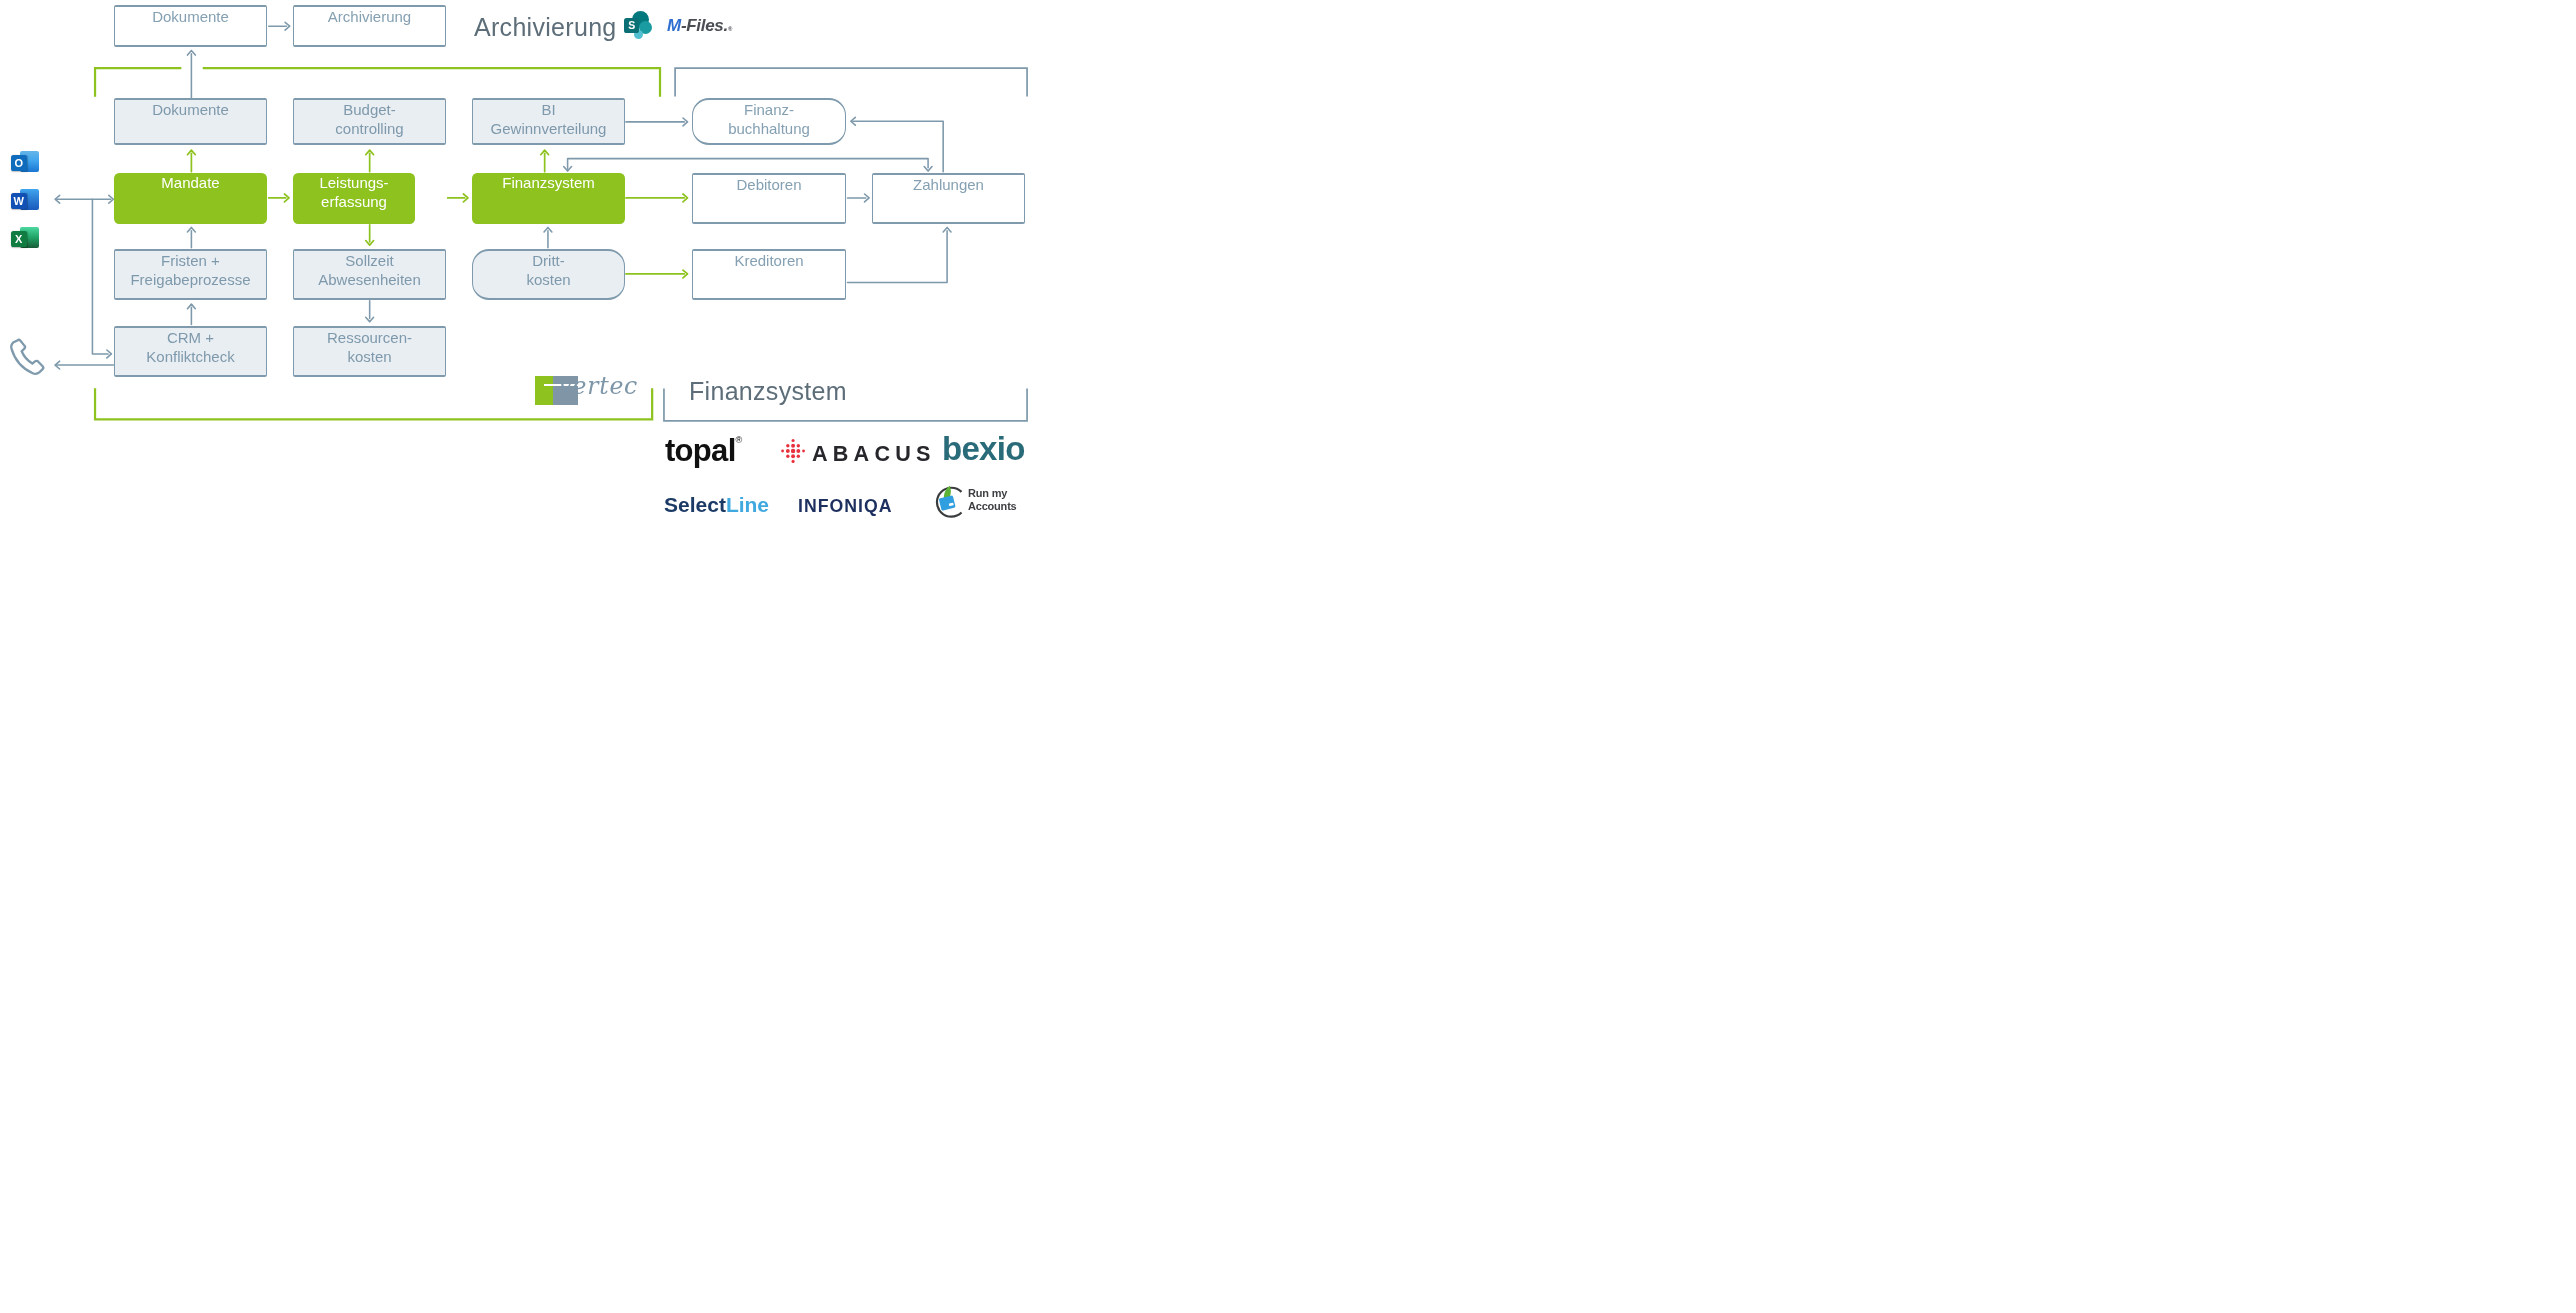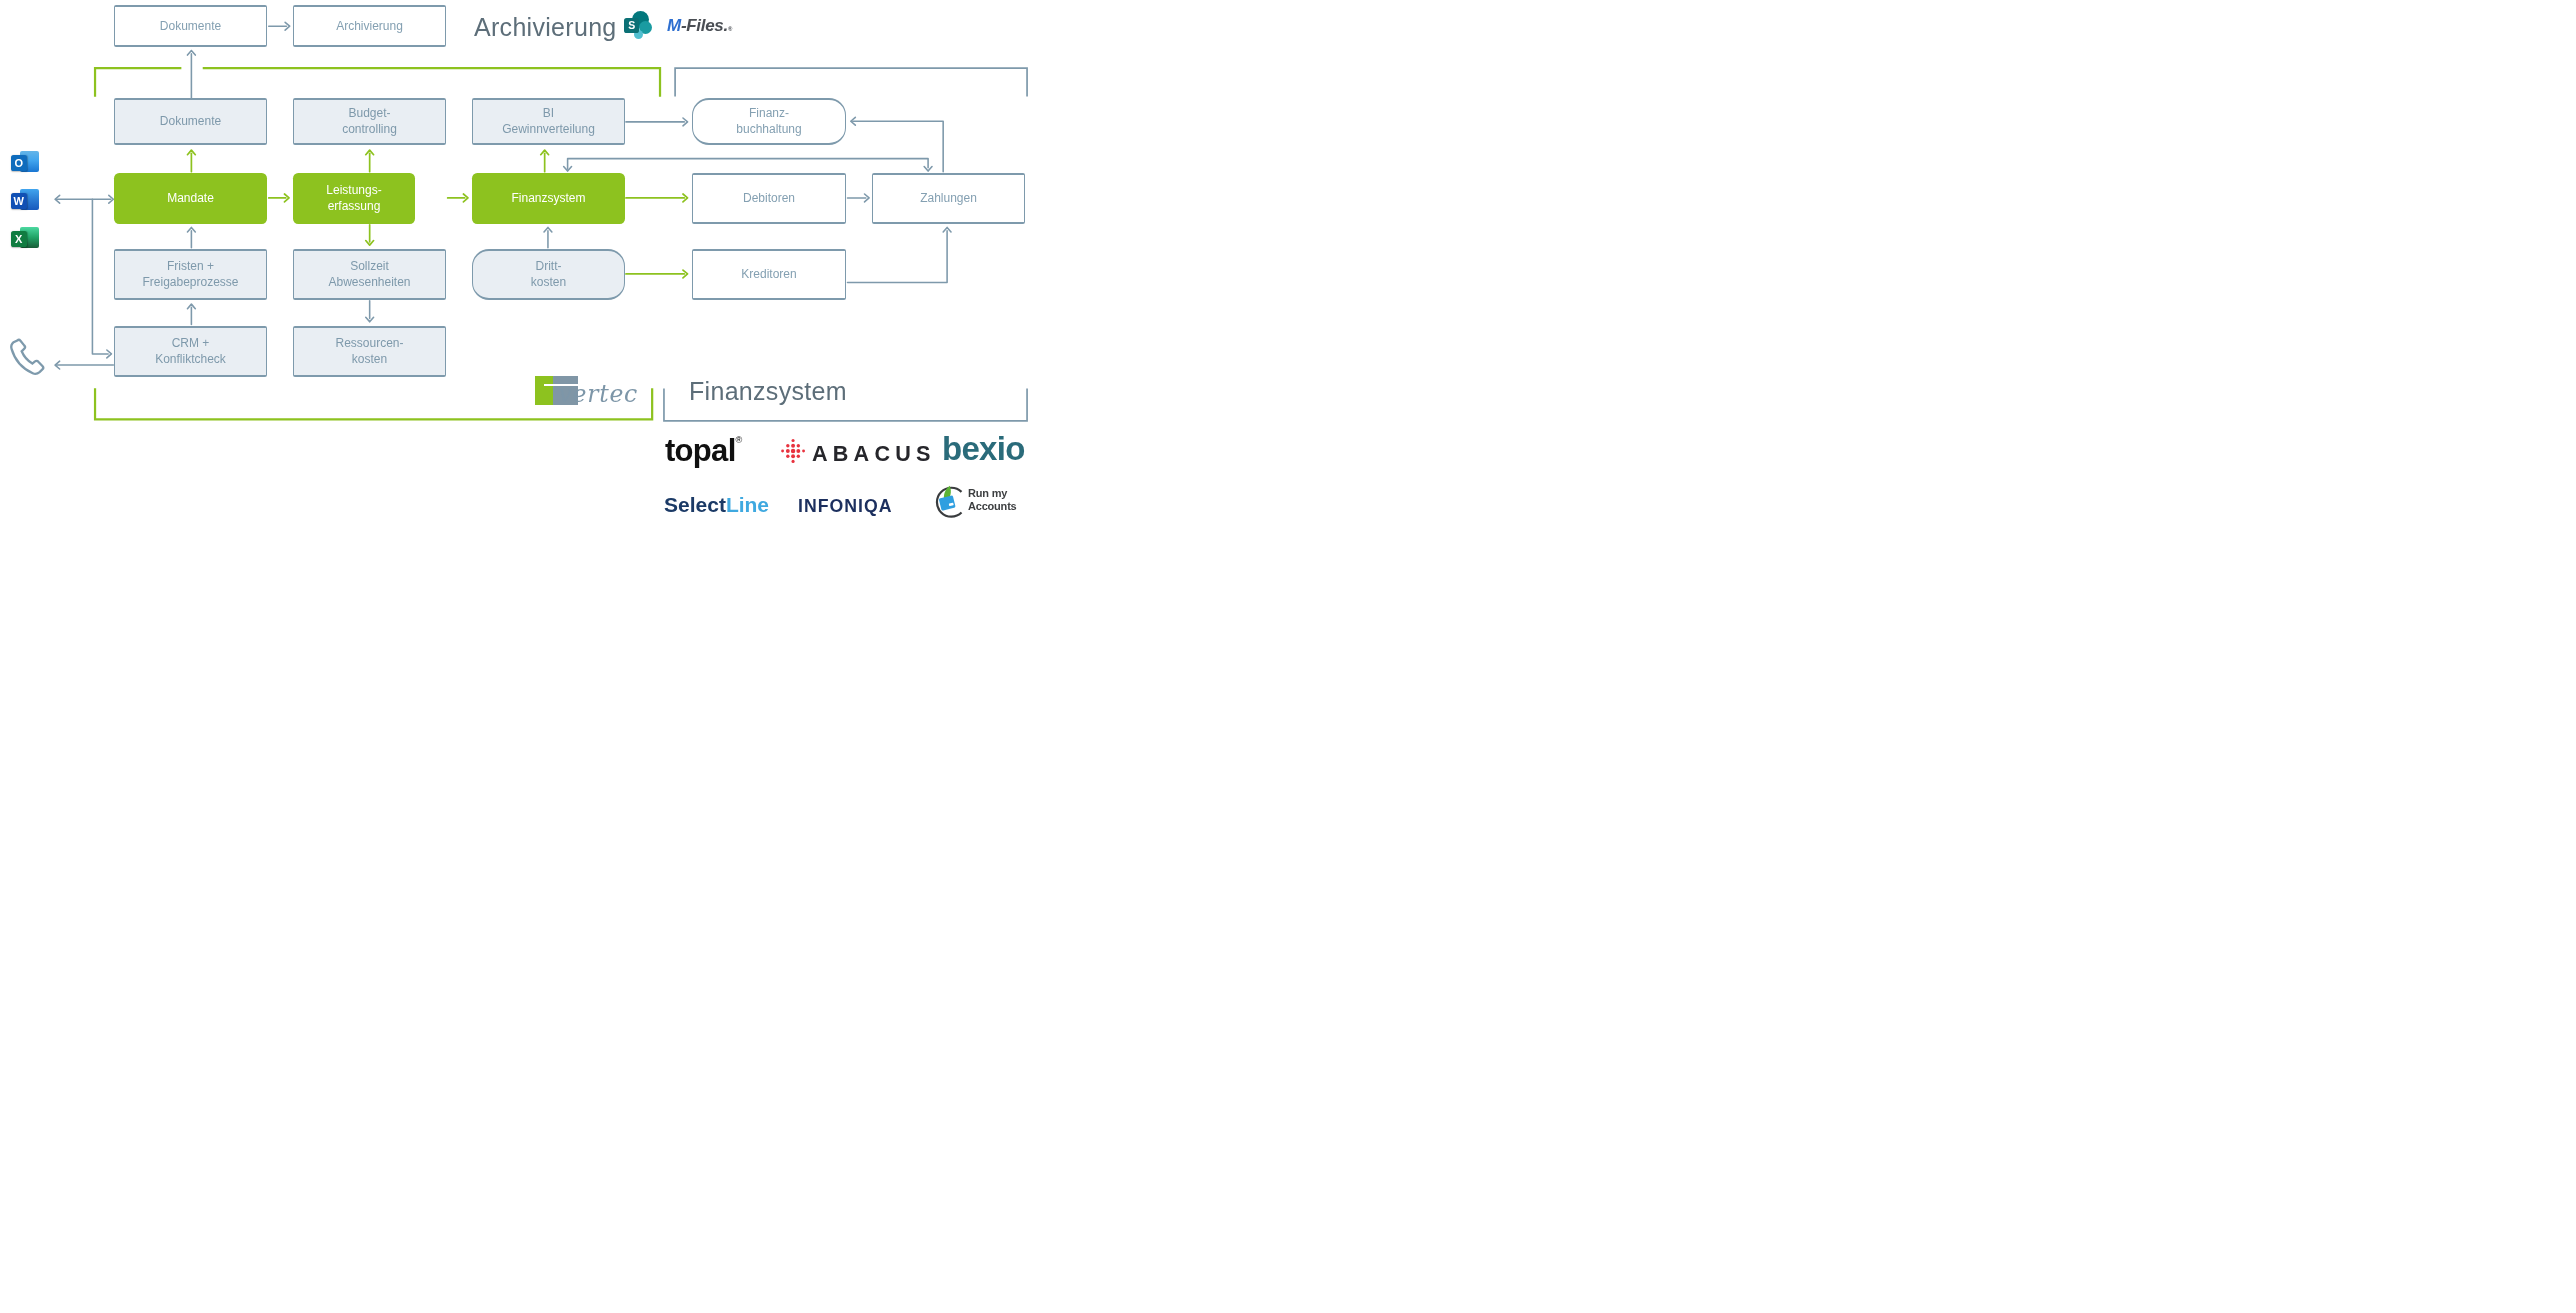--- a/index.html
+++ b/index.html
@@ -1,20 +1,20 @@
 <!DOCTYPE html>
 <html style="font-size:10.5px"><head>
 <meta charset="utf-8">
 <style>
   html,body{margin:0;padding:0;background:#fff;}
   #stage{position:relative;width:1031px;height:525px;background:#fff;overflow:hidden;
          font-family:"Liberation Sans",sans-serif;}
   #wires{position:absolute;left:0;top:0;width:1031px;height:525px;}
-  .box{position:absolute;display:flex;align-items:center;justify-content:center;
-       text-align:center;font-size:12px;line-height:1.28;white-space:pre-line;
+  .box{position:absolute;display:flex;justify-content:center;
+       text-align:center;font-size:15px;line-height:1.28;white-space:pre-line;
        border:1.3px solid #7e9aac;border-top-width:2px;border-bottom-width:2px;
        border-radius:2px;background:#ffffff;color:#84a0b2;box-sizing:border-box;}
   .box.gray{background:#e9eef3;color:#7e99ab;}
   .box.green{background:#8dc21f;border:none;border-radius:5.2px;color:#ffffff;}
   .big-title{position:absolute;font-size:25px;color:#5d6e79;letter-spacing:0.3px;}
   
   .sp{position:absolute;left:623px;top:10.5px;width:29px;height:29px;}
   .sp i{position:absolute;border-radius:50%;}
   .sp .c1{left:8.5px;top:0;width:17px;height:17px;background:#03787d;}
   .sp .c2{left:15.7px;top:10.5px;width:13px;height:13px;background:#1a9ba1;}
@@ -38,21 +38,21 @@
   .word .back{background:linear-gradient(180deg,#41a5ee 0%,#2b7cd3 50%,#185abd 100%);}
   .word .front{background:#1150b4;}
   .excel .back{background:linear-gradient(180deg,#4bd8a0 0%,#21a366 50%,#185c37 100%);}
   .excel .front{background:#107c41;}
   
   .vertec{position:absolute;left:535px;top:375px;width:131px;height:34px;}
   .vertec .vg{position:absolute;left:0;top:1.3px;width:17.7px;height:29px;background:#8dc21f;}
   .vertec .vs{position:absolute;left:17.7px;top:1.3px;width:25px;height:29px;background:#8096a6;}
   .vertec .vd{position:absolute;left:9.2px;top:9.2px;width:35px;height:2.3px;background:#fff;}
   .vertec .vt{position:absolute;left:23.6px;top:-2.6px;font-family:"DejaVu Serif",serif;
-      font-style:italic;font-size:23.6px;color:#7d96a8;letter-spacing:0.7px;margin-top:8px;}
+      font-style:italic;font-size:23.6px;color:#7d96a8;letter-spacing:0.7px;}
   
   .topal{position:absolute;left:665px;top:433px;font-size:31px;font-weight:800;
          color:#101010;letter-spacing:-0.7px;}
   .topal .reg{font-size:9.2px;font-weight:400;vertical-align:18.4px;letter-spacing:0;}
   .abacus{position:absolute;left:812px;top:441px;font-size:21.6px;font-weight:600;
           color:#26262b;letter-spacing:5.2px;}
   .bexio{position:absolute;left:942px;top:430px;font-size:33px;font-weight:700;
          color:#2a6b7a;letter-spacing:-0.7px;}
   .selectline{position:absolute;left:664px;top:493px;font-size:21px;font-weight:700;
           color:#1b3a66;}

